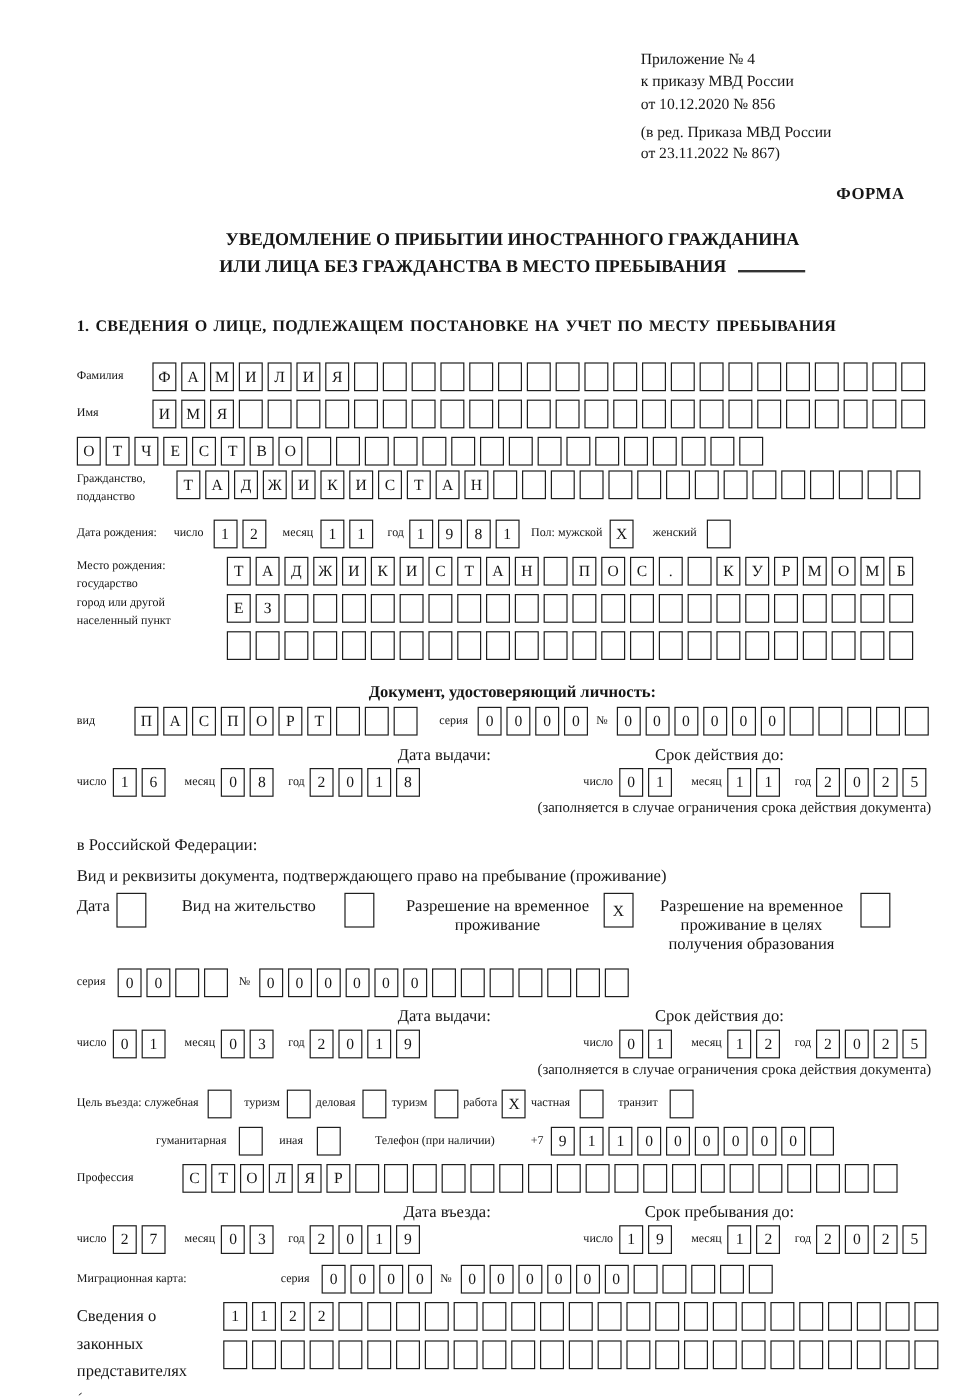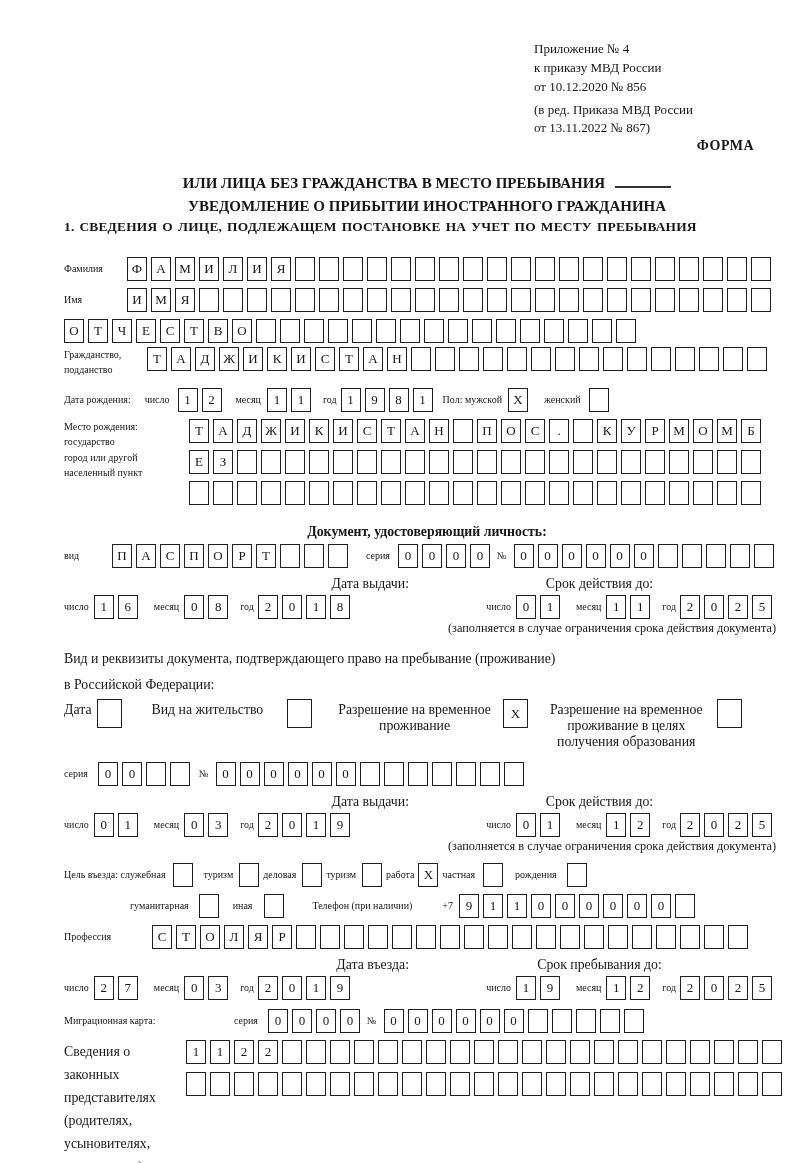--- a/index.html
+++ b/index.html
@@ -4,24 +4,24 @@
 <style>
   html,body{margin:0;padding:0;background:#fff;}
   .page{
     width:800px;height:1163px;box-sizing:border-box;background:#ffffff;
     color:#161616;font-family:"Liberation Serif","DejaVu Serif",serif;
     padding:40px 10px 0 64px;overflow:hidden;position:relative;
   }
   .annex{margin-left:auto;width:230px;padding-right:26px;font-size:13px;line-height:1.45;}
   .annex div{white-space:nowrap;}
   .annex .gap{height:4px;}
-  .forma{text-align:right;padding-right:36px;font-weight:bold;font-size:14px;margin-top:0;letter-spacing:.5px;}
+  .forma{text-align:right;padding-right:36px;font-weight:bold;font-size:14px;margin-top:17px;letter-spacing:.5px;}
   .title{text-align:center;font-weight:bold;font-size:15px;line-height:1.55;margin-top:18px;}
   .uline{display:inline-block;width:56px;border-bottom:2px solid #333;margin-left:10px;vertical-align:baseline;}
-  .sec1{font-weight:bold;font-size:13.4px;letter-spacing:.2px;word-spacing:1.5px;}
+  .sec1{font-weight:bold;font-size:13.4px;margin-top:28px;letter-spacing:.2px;word-spacing:1.5px;}
 
   .frow{display:flex;align-items:center;margin-top:7px;}
   .frow.tight{margin-top:4px;}
   .ftop{align-items:flex-start;}
   .flabel{font-size:10px;flex:0 0 auto;line-height:1.55;}
   .boxes{display:inline-flex;flex:0 0 auto;}
   .cbox{
     display:inline-flex;align-items:center;justify-content:center;
     width:20px;height:24px;box-sizing:border-box;border:1.8px solid #1f1f1f;
     margin-right:4px;font-size:13px;background:#fff;flex:0 0 auto;
@@ -56,28 +56,28 @@
 <body>
 
 <div class="page">
 
   <div class="annex">
     <div>Приложение № 4</div>
     <div>к приказу МВД России</div>
     <div>от 10.12.2020 № 856</div>
     <div class="gap"></div>
     <div>(в ред. Приказа МВД России</div>
-    <div>от 13.11.2022 № 867)</div>
+    <div>от 23.11.2022 № 867)</div>
   </div>
 
   <div class="forma">ФОРМА</div>
 
   <div class="title">
+    <div>УВЕДОМЛЕНИЕ О ПРИБЫТИИ ИНОСТРАННОГО ГРАЖДАНИНА</div>
     <div><span>ИЛИ ЛИЦА БЕЗ ГРАЖДАНСТВА В МЕСТО ПРЕБЫВАНИЯ</span><span class="uline"></span></div>
-    <div>УВЕДОМЛЕНИЕ О ПРИБЫТИИ ИНОСТРАННОГО ГРАЖДАНИНА</div>
   </div>
 
   <div class="sec1">1. СВЕДЕНИЯ О ЛИЦЕ, ПОДЛЕЖАЩЕМ ПОСТАНОВКЕ НА УЧЕТ ПО МЕСТУ ПРЕБЫВАНИЯ</div>
 
   <div class="frow" style="margin-top:22px;">
     <span class="flabel w63">Фамилия</span>
     <span class="boxes">
         <span class="cbox">Ф</span>
         <span class="cbox">А</span>
         <span class="cbox">М</span>
@@ -398,22 +398,22 @@
           <span class="cbox">2</span>
           <span class="cbox">0</span>
           <span class="cbox">2</span>
           <span class="cbox">5</span>
         </span>
     </span>
   </div>
   <div class="note">(заполняется в случае ограничения срока действия документа)</div>
 
   <div class="para">
+    <div>в Российской Федерации:</div>
     <div>Вид и реквизиты документа, подтверждающего право на пребывание (проживание)</div>
-    <div>в Российской Федерации:</div>
   </div>
 
   <div class="permit-row">
     <span>Дата</span>
     <span class="boxes bigbox" style="margin-left:5px;">
         <span class="cbox"></span>
       </span>
     <span style="margin-left:26px;">Вид на жительство</span>
     <span class="boxes bigbox" style="margin-left:24px;">
         <span class="cbox"></span>
@@ -521,21 +521,21 @@
         <span class="cbox"></span>
       </span>
     <span class="flabel" style="margin-right:4px;">работа</span>
     <span class="boxes">
         <span class="cbox">X</span>
       </span>
     <span class="flabel" style="margin-right:8px;">частная</span>
     <span class="boxes">
         <span class="cbox"></span>
       </span>
-    <span class="flabel" style="margin-left:8px;margin-right:10px;">рождения</span>
+    <span class="flabel" style="margin-left:8px;margin-right:10px;">транзит</span>
     <span class="boxes">
         <span class="cbox"></span>
       </span>
   </div>
 
   <div class="frow" style="margin-left:66px;">
     <span class="flabel" style="margin-right:10px;">гуманитарная</span>
     <span class="boxes">
         <span class="cbox"></span>
       </span>

